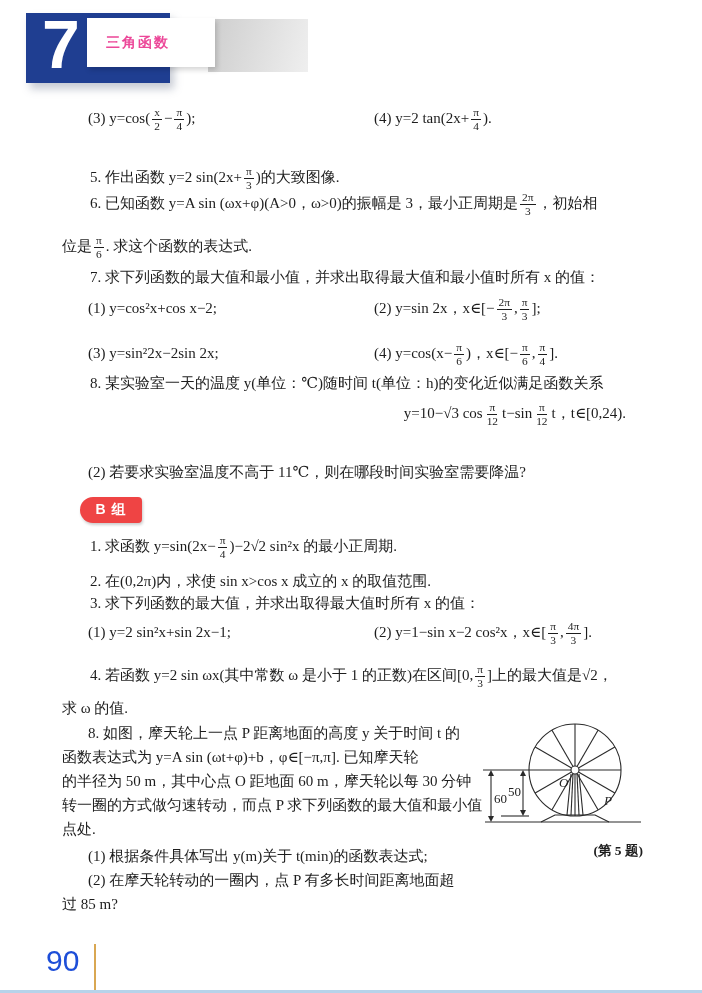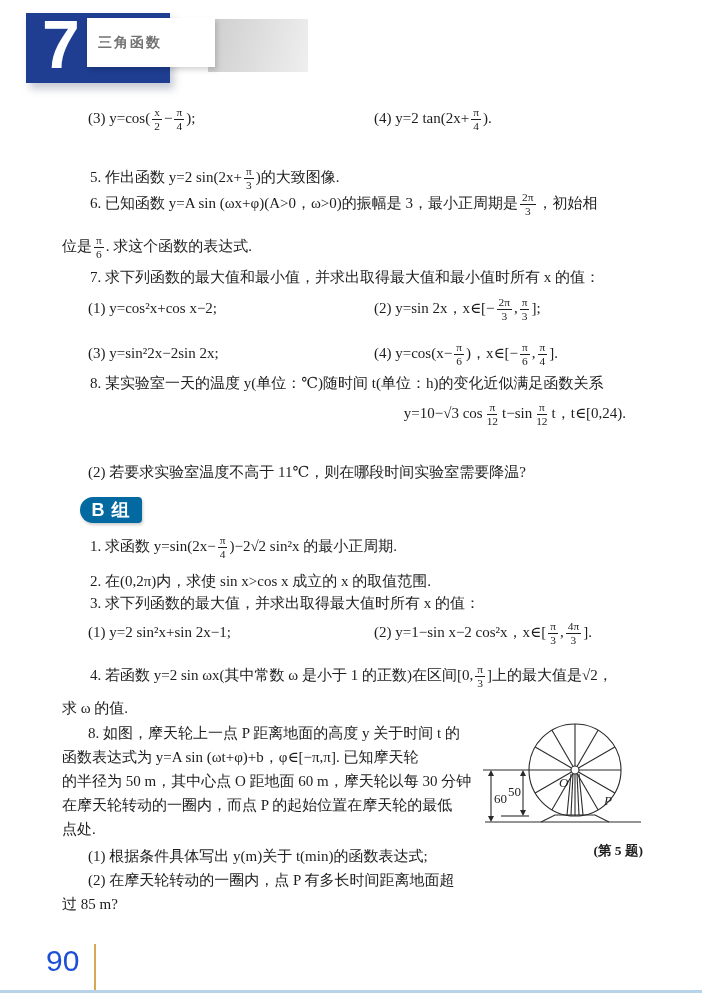--- a/index.html
+++ b/index.html
@@ -23,29 +23,29 @@
               background:#1f3e91; z-index:3; box-shadow:4px 6px 8px rgba(130,140,160,.45); }
   .hdr-gray { position:absolute; left:208px; top:19px; width:100px; height:53px;
               background:linear-gradient(105deg,#cdcdcd,#efefef); z-index:2; }
   .hdr-white { position:absolute; left:87px; top:18px; width:128px; height:49px;
                background:#ffffff; z-index:4; box-shadow:2px 3px 5px rgba(0,0,0,.16);
                display:flex; align-items:center; }
   .hdr-num { position:absolute; left:42px; top:6px; z-index:5; color:#ffffff;
              font-family:"Liberation Sans","DejaVu Sans",sans-serif;
              font-size:68px; font-weight:bold; line-height:76px; }
   .hdr-title { font-family:Liberation Sans, sans-serif;
-               color:#737373; font-weight:bold; font-size:14px; padding-left:11px;
+               color:#ec4899; font-weight:bold; font-size:14px; padding-left:19px;
                letter-spacing:2px; }
 
   
   .b-badge { position:absolute; left:80px; top:497px; width:62px; height:26px;
-             background:#0369a1; color:#ffffff; border-radius:13px 4px 4px 13px;
+             background:#ef4444; color:#ffffff; border-radius:13px 4px 4px 13px;
              display:flex; align-items:center; justify-content:center;
              font-family:"Liberation Sans","DejaVu Sans",sans-serif;
-             font-weight:bold; font-size:18px; letter-spacing:1px;
+             font-weight:bold; font-size:14px; letter-spacing:1px;
              box-shadow:1px 2px 3px rgba(0,0,0,.2); }
 
   
   .fig-caption { position:absolute; left:483px; top:842px; width:160px;
                  text-align:right; font-weight:bold; font-size:13.5px; }
   svg text { font-family:"Liberation Serif","DejaVu Serif",serif; fill:#222; }
 
   
   .pg-num { position:absolute; left:46px; top:944px; font-size:30px; line-height:34px;
             color:#1d4ed8; font-family:"Liberation Sans","DejaVu Sans",sans-serif; }
@@ -142,21 +142,21 @@
 
   <div class="t fr" style="top:654px;left:90px">4. 若函数 y=2 sin ωx(其中常数 ω 是小于 1 的正数)在区间[0,<span class="frac">
         <span class="fn">π</span>
         <span class="fd">3</span>
       </span>]上的最大值是√2，</div>
   <div class="t" style="top:697px;left:62px">求 ω 的值.</div>
 
   <div class="t" style="top:722px;left:88px">8. 如图，摩天轮上一点 P 距离地面的高度 y 关于时间 t 的</div>
   <div class="t" style="top:746px;left:62px">函数表达式为 y=A sin (ωt+φ)+b，φ∈[−π,π]. 已知摩天轮</div>
   <div class="t" style="top:770px;left:62px">的半径为 50 m，其中心点 O 距地面 60 m，摩天轮以每 30 分钟</div>
-  <div class="t" style="top:794px;left:62px">在摩天轮转动的一圈内，而点 P 的起始位置在摩天轮的最低</div>
+  <div class="t" style="top:794px;left:62px">转一圈的方式做匀速转动，而点 P 求下列函数的最大值和最小值</div>
   <div class="t" style="top:818px;left:62px">点处.</div>
   <div class="t" style="top:845px;left:88px">(1) 根据条件具体写出 y(m)关于 t(min)的函数表达式;</div>
   <div class="t" style="top:869px;left:88px">(2) 在摩天轮转动的一圈内，点 P 有多长时间距离地面超</div>
   <div class="t" style="top:893px;left:62px">过 85 m?</div>
 
   <svg class="abs" style="left:483px;top:710px" width="160" height="128" viewBox="0 0 160 128">
     <g stroke="#2a2a2a" stroke-width="1.1" fill="none">
 
       <circle cx="92" cy="60" r="46"></circle>
 

